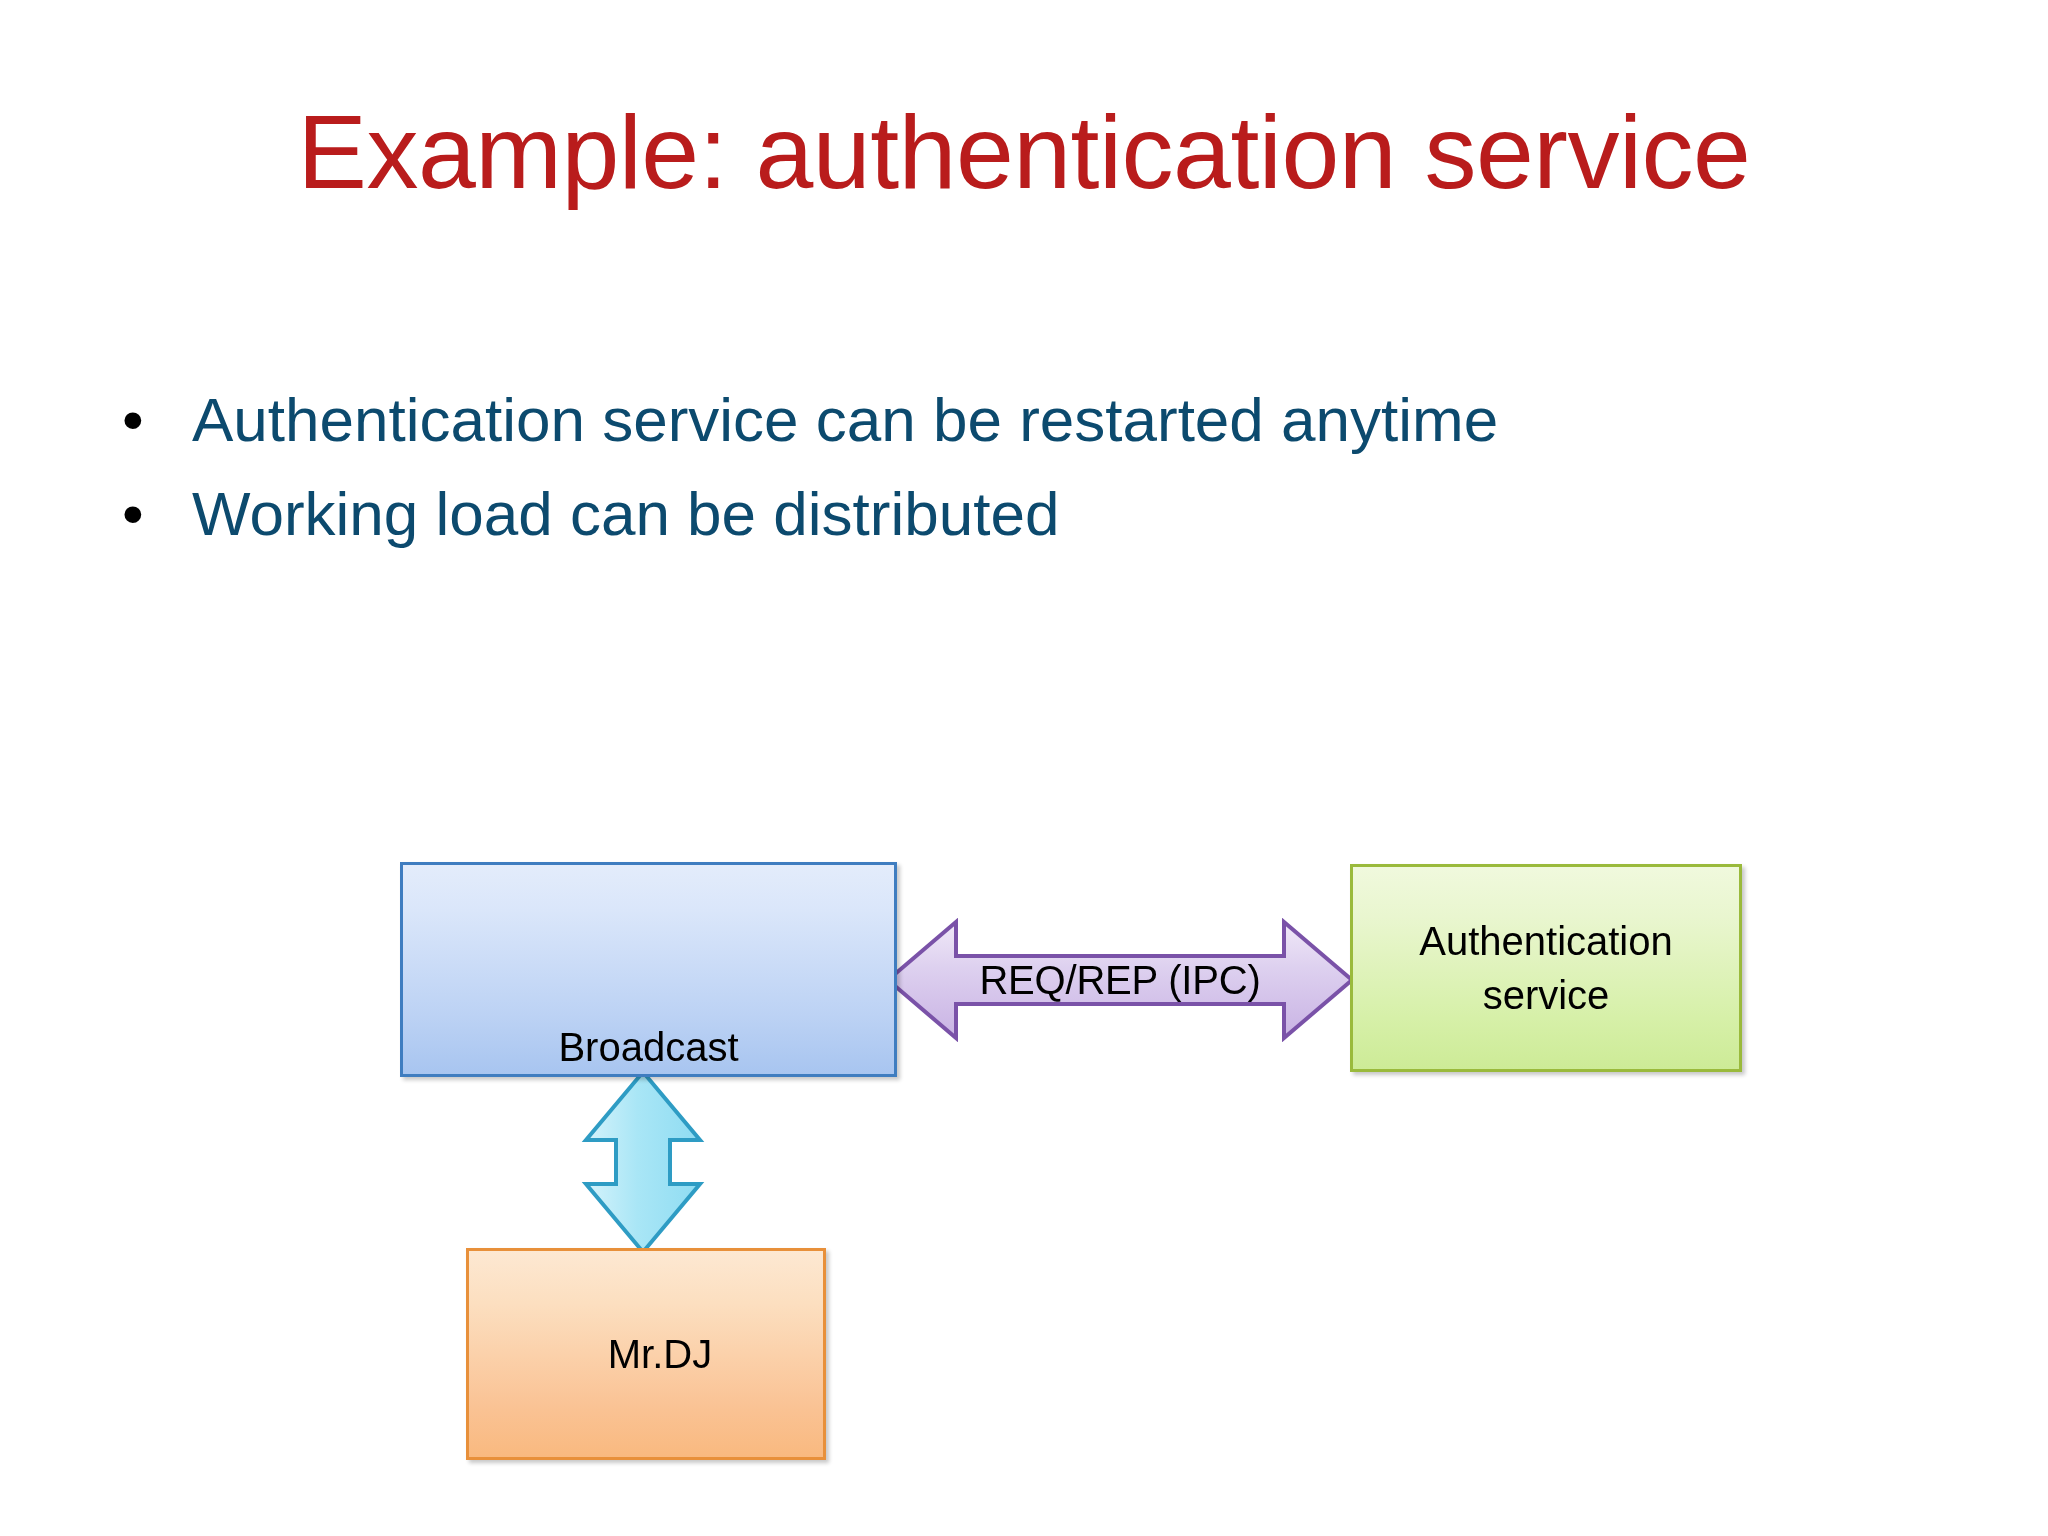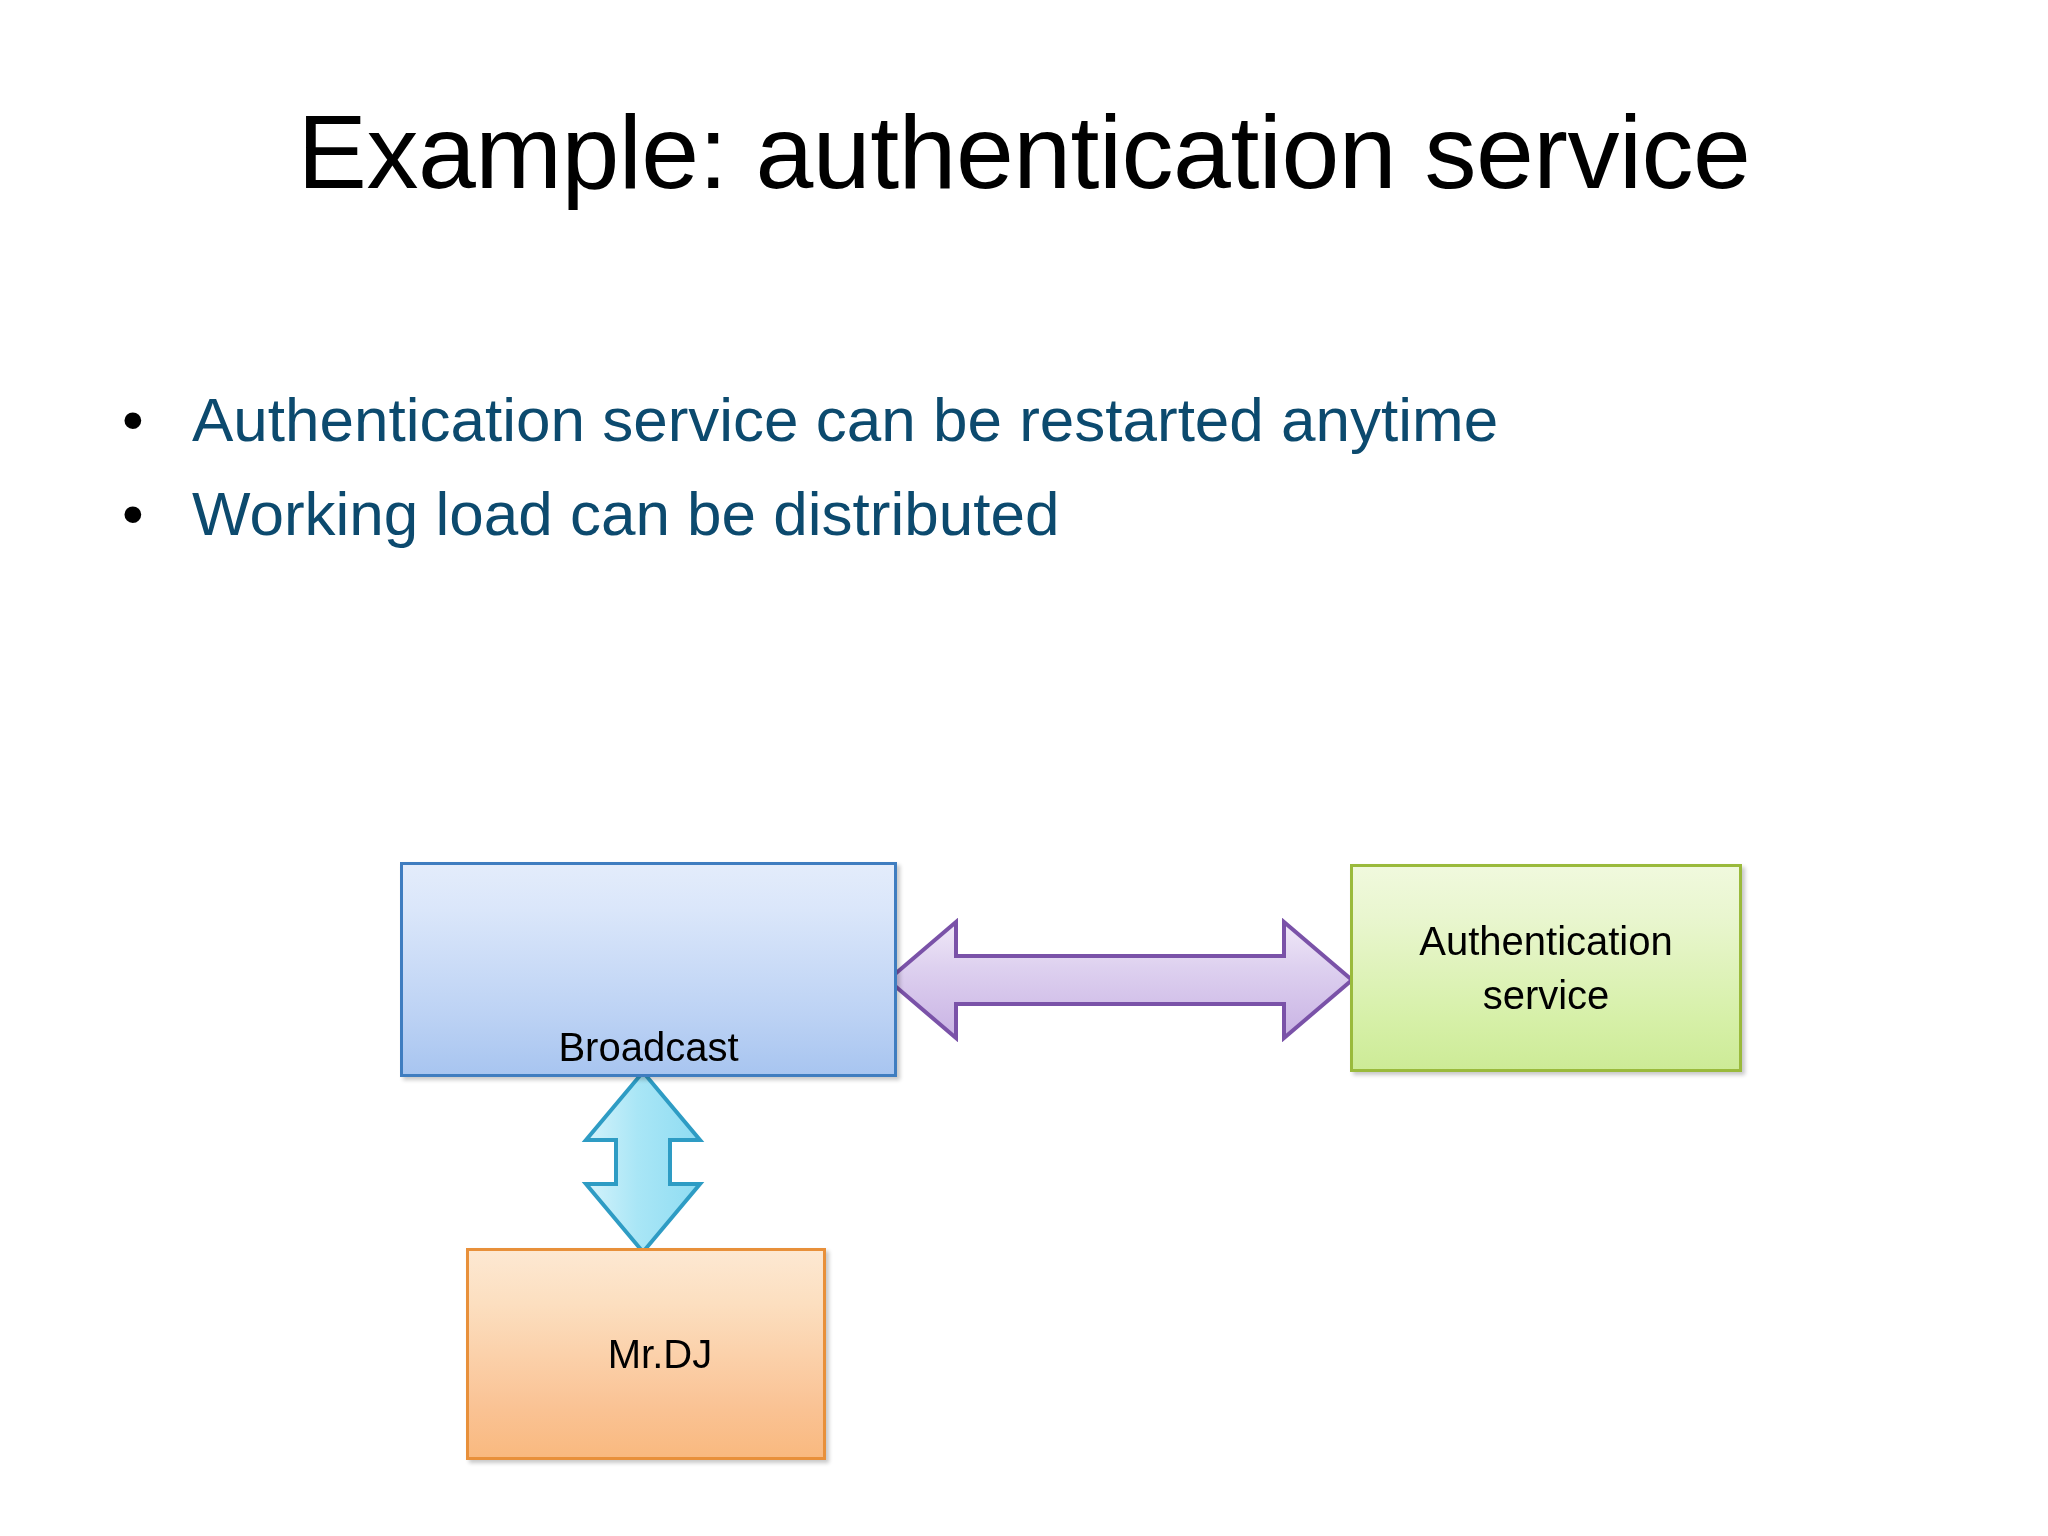--- a/index.html
+++ b/index.html
@@ -29,21 +29,21 @@
   .slide-title {
     position: absolute;
     left: 0;
     top: 100px;
     width: 2048px;
     text-align: center;
     font-size: 104px;
     line-height: 1.0;
     font-weight: 400;
     letter-spacing: -0.5px;
-    color: #000000;
+    color: #b91c1c;
     white-space: nowrap;
   }
 
   
   .bullet-list {
     position: absolute;
     left: 112px;
     top: 378px;
     width: 1740px;
   }
@@ -198,20 +198,21 @@
         <defs>
           <linearGradient id="purpleGrad" x1="0" y1="0" x2="0" y2="1">
             <stop offset="0%" stop-color="#f0e8f8"></stop>
             <stop offset="40%" stop-color="#ddd0ef"></stop>
             <stop offset="100%" stop-color="#c9b3e4"></stop>
           </linearGradient>
         </defs>
         <polygon points="4,62 72,4 72,38 400,38 400,4 468,62 400,120 400,86 72,86 72,120" fill="url(#purpleGrad)" stroke="#7a52a8" stroke-width="4" stroke-linejoin="miter"></polygon>
       </svg>
     </div>
+    <div class="arrow-h-label">REQ/REP (IPC)</div>
 
     <div class="node node-broadcast">
       <span>Broadcast</span>
     </div>
 
     <div class="node node-auth">
       <span>Authentication service</span>
     </div>
 
     <div class="node node-mrdj">

